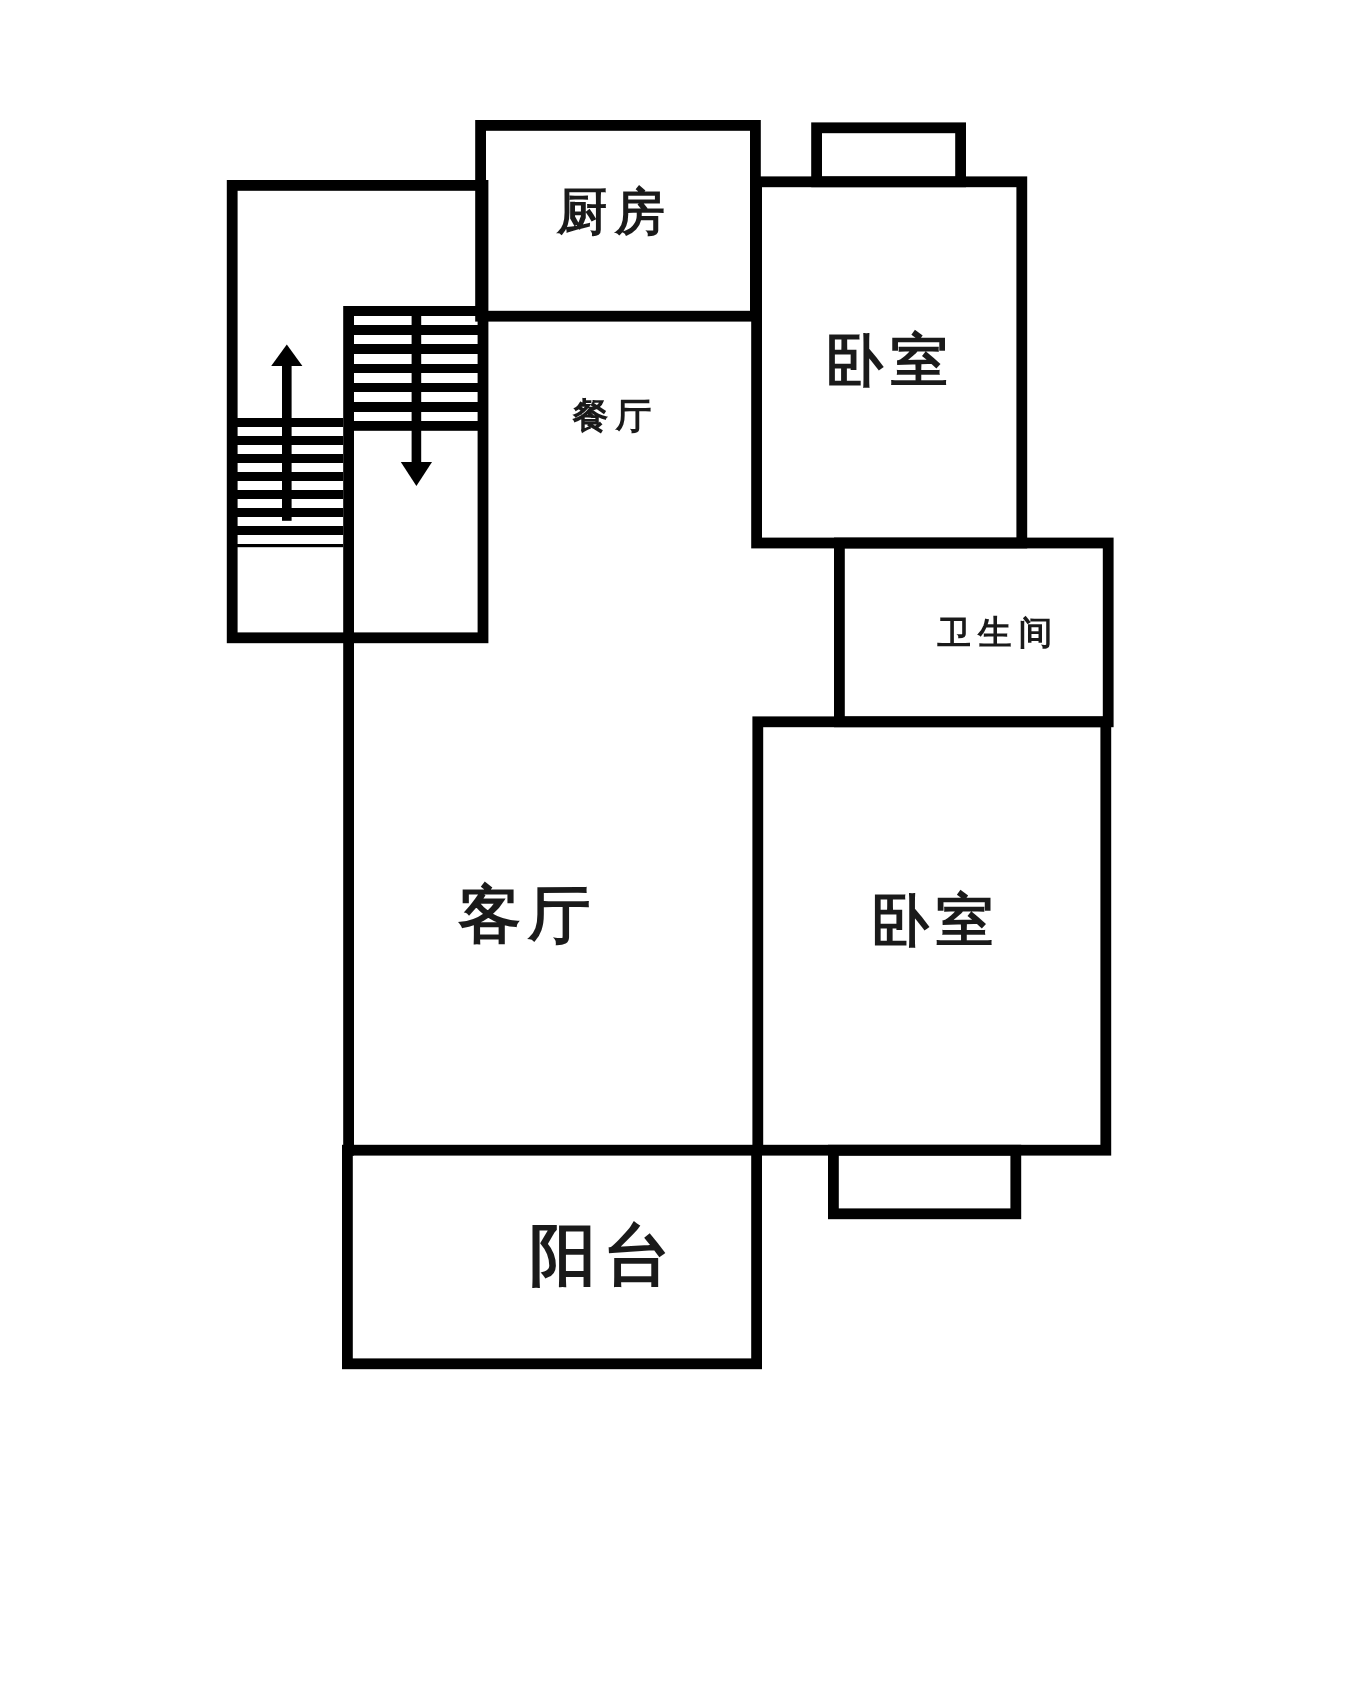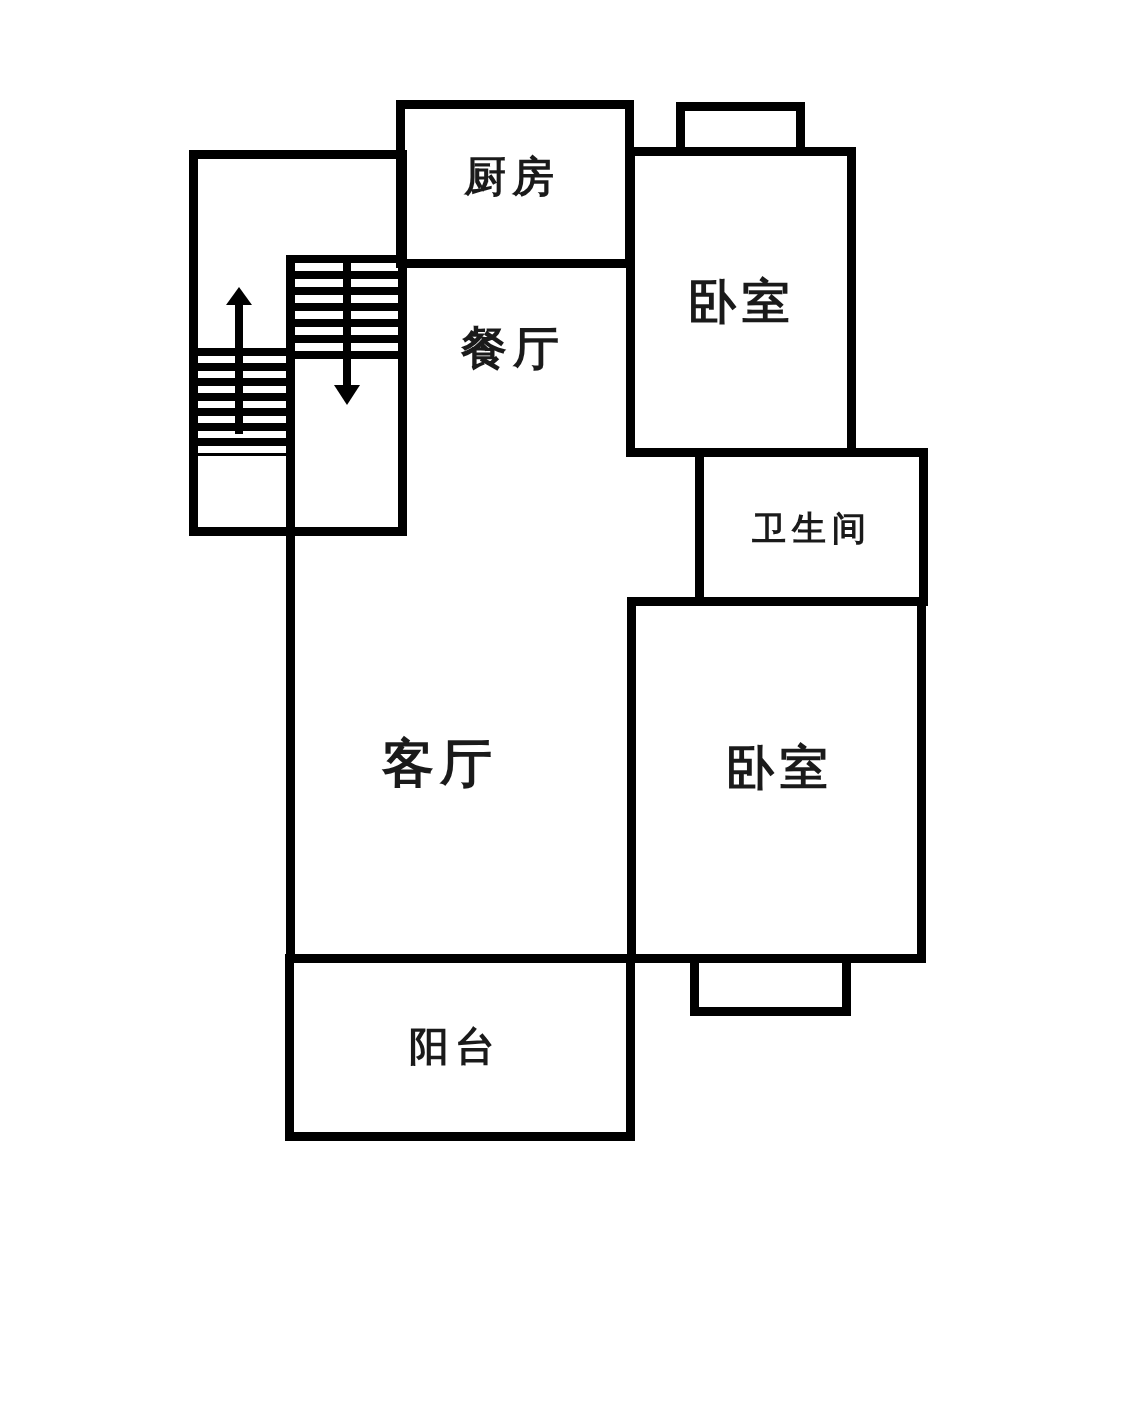--- a/index.html
+++ b/index.html
@@ -39,26 +39,26 @@
     border-left:13px solid transparent;
     border-right:13px solid transparent;
     border-bottom:18px solid #000;
   }
   .room-label{
     position:absolute;transform:translate(-50%,-50%);
     color:#1a1a1a;white-space:nowrap;letter-spacing:6px;line-height:1;
     font-weight:600;
   }
   .fs-kitchen{font-size:42px;}
-  .fs-dining{font-size:46px;}
+  .fs-dining{font-size:30px;}
   .fs-bed-top{font-size:48px;}
-  .fs-bath{font-size:34px;}
+  .fs-bath{font-size:28px;margin-left:20px;}
   .fs-living{font-size:52px;}
   .fs-bed-bottom{font-size:48px;}
-  .fs-balcony{font-size:40px;}
+  .fs-balcony{font-size:56px;margin-left:48px;}
 </style>
 </head>
 <body>
 
 <div class="canvas">
 
   <div class="room" style="left:189px;top:150px;width:218px;height:386px;"></div>
 
   <div class="room" style="left:396px;top:100px;width:238px;height:168px;"></div>
 

